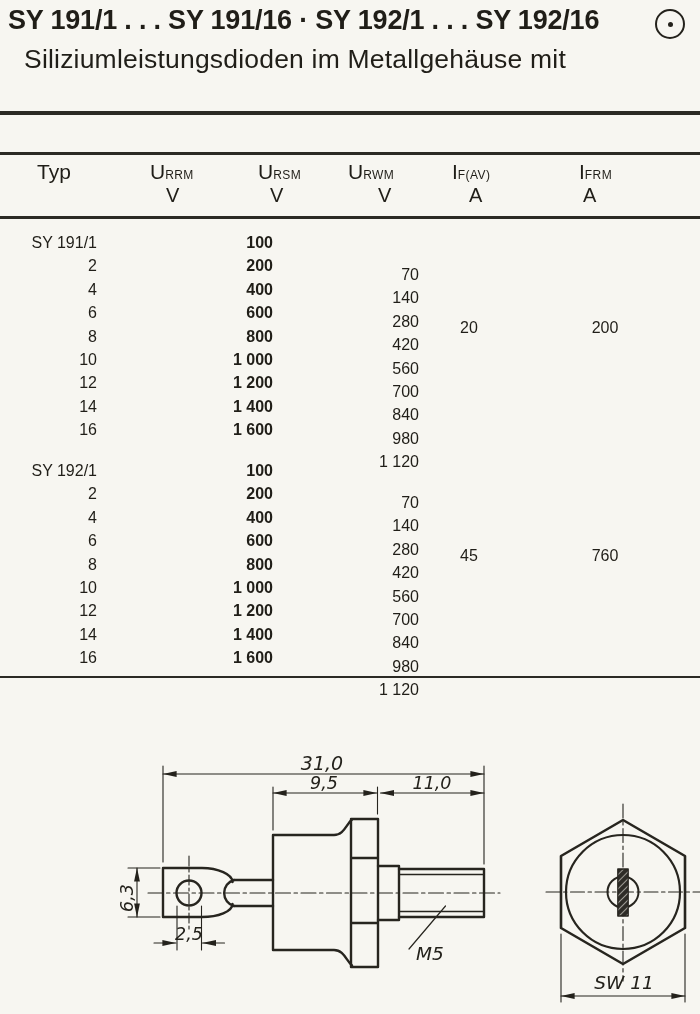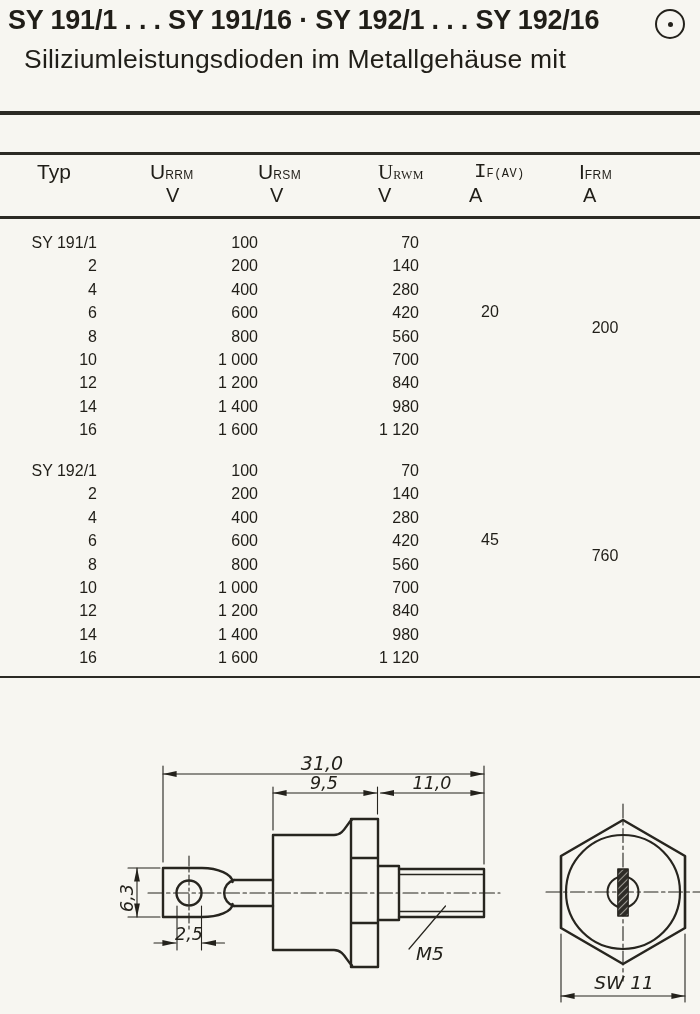--- a/index.html
+++ b/index.html
@@ -30,39 +30,39 @@
   .rule1{ top:111px; height:3.6px;}
   .rule2{ top:152px; height:2.8px;}
   .rule3{ top:216px; height:3.2px;}
   .rule4{ top:676px; height:2.4px;}
   
   .th{ top:160px; font-size:21px; white-space:nowrap;}
   .th .subsc, .unitsub{ font-size:12px; letter-spacing:0.4px;}
   .th-typ{ left:12px;margin-left:25px;}
   .th-urrm{ left:150px;}
   .th-ursm{ left:258px;}
-  .th-urwm{ left:378px;font-family:Liberation Serif, serif;}
-  .th-ifav{ left:474px;font-family:Liberation Mono, monospace;}
+  .th-urwm{ left:348px;}
+  .th-ifav{ left:452px;}
   .th-ifrm{ left:579px;}
   .unit{ top:184px; font-size:20px;}
   .unit1{ left:166px;}
   .unit2{ left:270px;}
   .unit3{ left:378px;}
   .unit4{ left:469px;}
   .unit5{ left:583px;}
   
   .group{ left:8px; width:680px; height:212px; font-size:16px;}
   .group1{ top:231px;}
   .group2{ top:459px;}
   .col{ position:absolute; top:0; text-align:right; white-space:nowrap;}
   .col .ln{ height:23.4px; line-height:23.4px;}
   .c-typ{ left:0; width:89px;}
-  .c-urrm{ left:132px; width:118px;}
-  .c-urwm{ left:282px; width:129px;}
-  .c-ifav{ left:452px; top:72px; width:60px; text-align:center;}
+  .c-urrm{ left:147px; width:118px;font-weight:bold;}
+  .c-urwm{ left:282px; width:129px;margin-top:32px;}
+  .c-ifav{ left:452px; top:88px; width:60px; text-align:left;}
   .c-ifrm{ left:564px; top:88px; width:66px; text-align:center;}
   
   .drawing{ left:0; top:745px;}
   svg text{
     font-family:"DejaVu Sans", sans-serif; font-style:italic;
     fill:#24221c;
   }
 </style>
 </head>
 <body>

